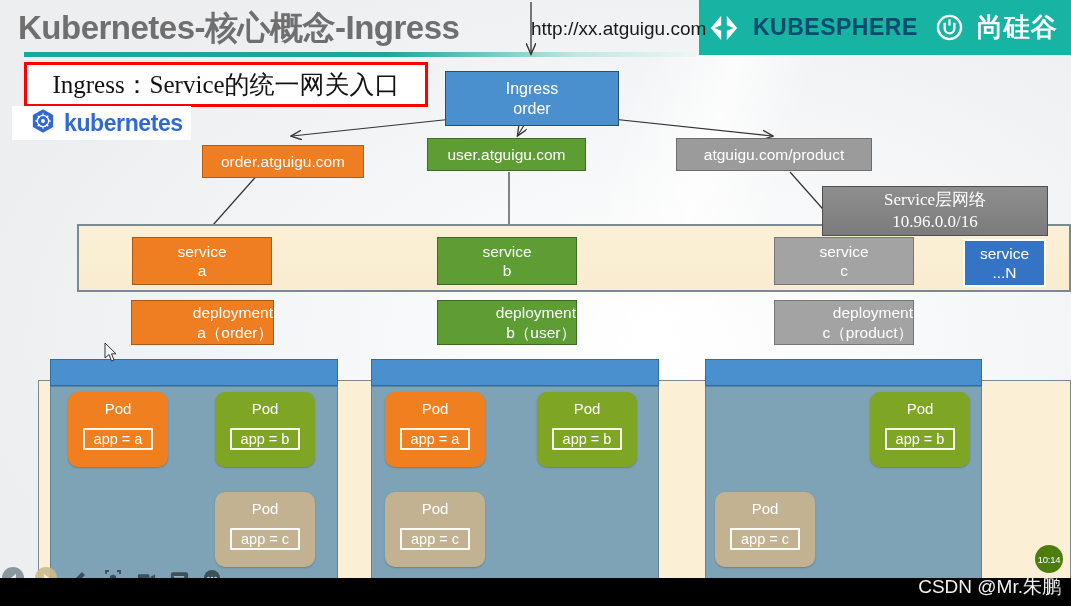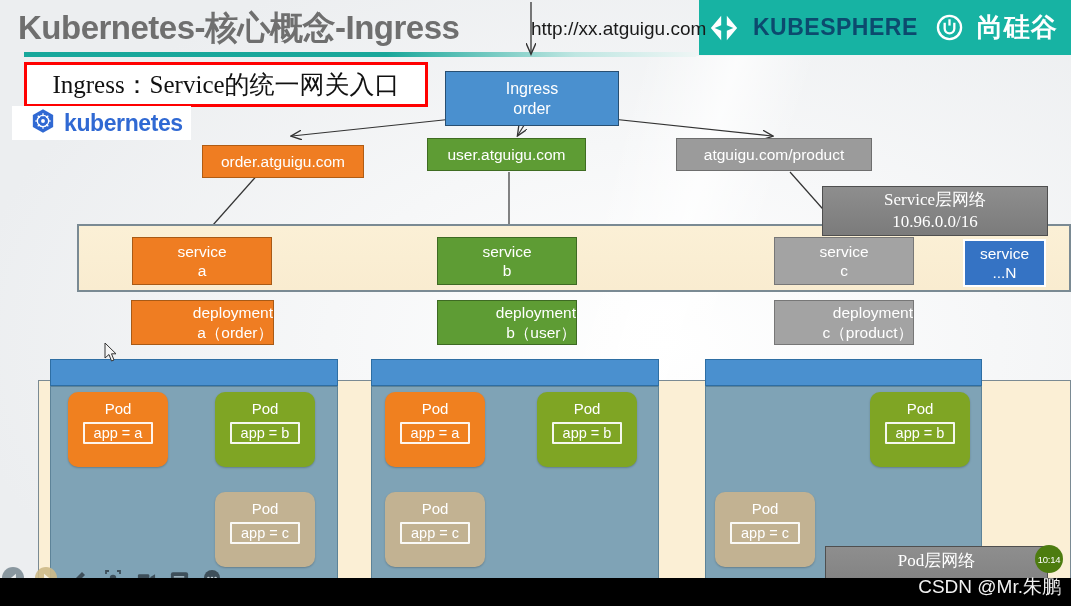--- a/index.html
+++ b/index.html
@@ -146,21 +146,21 @@
   .nb1 { left: 50px; top: 386px; width: 288px; height: 208px; }
   .nh2 { left: 371px; top: 359px; width: 288px; }
   .nb2 { left: 371px; top: 386px; width: 288px; height: 208px; }
   .nh3 { left: 705px; top: 359px; width: 277px; }
   .nb3 { left: 705px; top: 386px; width: 277px; height: 208px; }
 
   .pod {
     position: absolute; width: 100px; height: 75px;
     border-radius: 10px;
     display: flex; flex-direction: column; align-items: center;
-    justify-content: flex-start; padding-top: 8px; gap: 5px;
+    justify-content: flex-start; padding-top: 8px; gap: 11px;
     color: #ffffff; font-size: 15px;
     box-shadow: 0 1px 2px rgba(0,0,0,.22);
   }
   .pod .tag {
     border: 2px solid rgba(255,255,255,.92);
     padding: 1px 9px; font-size: 14.5px; border-radius: 1px;
     white-space: nowrap;
   }
   .pod-orange { background: #f0801f; }
   .pod-green  { background: #7fa524; }
@@ -374,24 +374,20 @@
 
   <div class="pod pod-green" style="left:870px; top:392px;">
     <span>Pod</span>
     <span class="tag">app = b</span>
   </div>
   <div class="pod pod-tan" style="left:715px; top:492px;">
     <span>Pod</span>
     <span class="tag">app = c</span>
   </div>
 
-  <div class="podnet-label">
-    <span>Pod层网络</span>
-    <span>192.168.0.0/16</span>
-  </div>
 
   <div class="time-badge">10:14</div>
 
   <div class="ctrl-btn ctrl-prev">
     <svg viewBox="0 0 16 16" width="13" height="13" aria-hidden="true">
       <polygon points="11,2 4,8 11,14" fill="#e9edef"></polygon>
     </svg>
   </div>
   <div class="ctrl-btn ctrl-next">
     <svg viewBox="0 0 16 16" width="13" height="13" aria-hidden="true">

